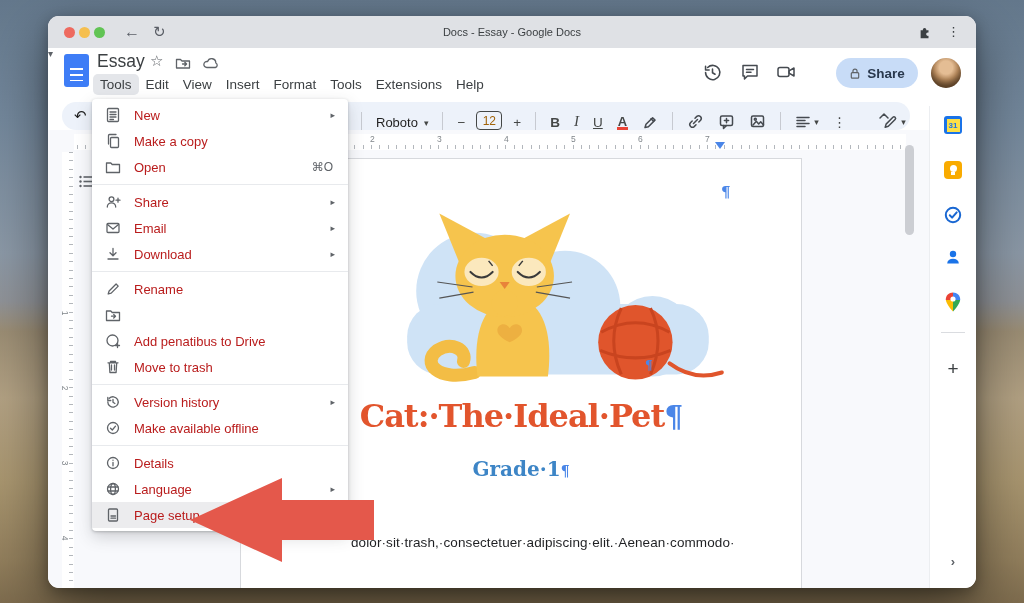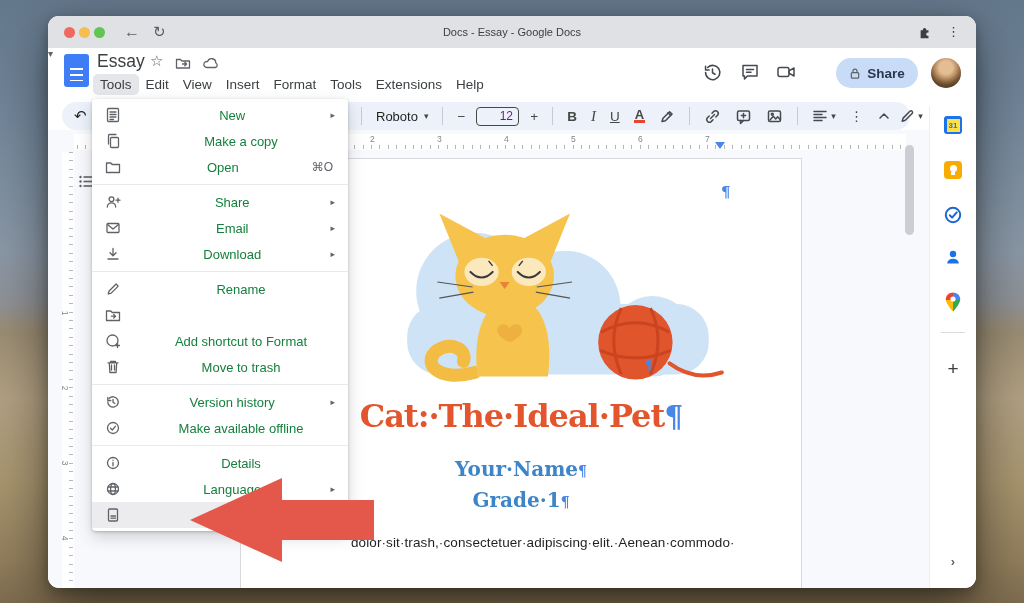--- a/index.html
+++ b/index.html
@@ -32,27 +32,27 @@
   .hdr-ic{position:absolute;top:14px;color:#454a50;}
   .hd-hist{left:654px;} .hd-comm{left:692px;} .hd-video{left:728px;} .hd-caret{left:752px;top:18px;font-size:10px;color:#5f6368;}
   .share{position:absolute;left:788px;top:10px;width:82px;height:30px;border-radius:16px;background:#c8dcf7;
     display:flex;align-items:center;justify-content:center;gap:6px;color:#29384d;font-size:13.5px;font-weight:bold;}
   .avatar{position:absolute;left:883px;top:10px;width:30px;height:30px;border-radius:50%;
     background:radial-gradient(circle at 50% 32%,#e4bd94 0 26%,#b98c5f 48%,#7c5a3a 72%,#5d452e 100%);
     box-shadow:inset 0 -6px 6px rgba(40,25,10,.35);}
   
   .tbar{position:absolute;left:14px;top:86px;right:66px;height:28px;background:#edf2fa;border-radius:14px;}
   .undo{position:absolute;left:12px;top:0;height:28px;line-height:28px;font-size:15px;color:#1f1f1f;}
-  .tb-main{position:absolute;left:292px;top:0;height:28px;display:flex;align-items:center;gap:0;color:#444746;}
+  .tb-main{position:absolute;left:292px;top:0;height:28px;display:flex;align-items:flex-end;gap:0;color:#444746;}
   .tsep{width:1px;height:18px;background:#c7cad1;margin:0 7px;}
   .tbi{padding:0 7px;font-size:13.5px;display:flex;align-items:center;}
   .fontname{font-size:13px;color:#1f1f1f;padding-right:3px;}
   .caret{font-size:9px;color:#444746;padding-left:3px;}
   .szbox{width:24px;height:17px;border:1.5px solid #444746;border-radius:4px;font-size:12px;
-    display:flex;align-items:center;justify-content:center;color:#701a75;margin:0 4px;padding-left:17px;}
+    display:flex;align-items:center;justify-content:center;color:#a16207;margin:0 4px;}
   .bold{font-weight:bold;} .ital{font-style:italic;font-family:"Liberation Serif",serif;font-size:15px;}
   .unders{text-decoration:underline;}
   .tcolor{font-weight:bold;font-size:13px;line-height:11px;border-bottom:3px solid #ea4335;padding:0 1px;}
   .tb-right{position:absolute;right:12px;top:0;height:28px;display:flex;align-items:center;}
   
   .docarea{position:absolute;left:0;top:114px;right:46px;bottom:0;background:#f8f9fc;
     border-bottom-left-radius:11px;overflow:hidden;}
   .rulerh{position:absolute;left:26px;top:4px;width:832px;height:16px;background:#fff;}
   .rulerh .ticks{position:absolute;left:3px;right:0;bottom:1px;height:4px;
     background:repeating-linear-gradient(90deg,#b3b7bc 0 1px,transparent 1px 8.4px);}
@@ -91,21 +91,21 @@
   .keep-ic .stem{position:absolute;left:7px;top:10.5px;width:4px;height:3px;background:#fff;}
   .raildiv{position:absolute;left:11px;width:24px;height:1px;background:#dadce0;}
   .plus{font-size:19px;color:#3c4043;}
   .railchev{position:absolute;left:50%;transform:translateX(-50%);top:448px;font-size:13px;color:#5f6368;font-weight:bold;}
   
   .fmenu{position:absolute;left:44px;top:83px;width:256px;background:#fff;z-index:40;
     border-radius:4px;padding:3px 0;box-shadow:0 1px 3px rgba(60,64,67,.3),0 6px 16px rgba(60,64,67,.22);}
   .mi{height:26px;display:flex;align-items:center;padding:0 0 0 13px;}
   .mi.hl{background:#ececee;}
   .mi .ic{width:16px;height:16px;margin-right:13px;flex:none;}
-  .mi .lbl{flex:1;font-size:13px;color:#15803d;white-space:nowrap;text-align:center;}
+  .mi .lbl{flex:1;font-size:13px;color:#b91c1c;white-space:nowrap;}
   .mi .sc{font-size:12px;color:#5f6368;padding-right:15px;}
   .mi .sub{font-size:9px;color:#5f6368;padding-right:13px;}
   .msep{height:1px;background:#e8eaed;margin:4px 0;}
   .icsvg *{stroke:#5f6368;stroke-width:1.3;fill:none;stroke-linecap:round;stroke-linejoin:round;}
   .darksvg *{stroke:#454a50;stroke-width:1.5;fill:none;stroke-linecap:round;stroke-linejoin:round;}
   
   .redarrow{position:absolute;left:142px;top:462px;z-index:60;}
 </style>
 </head>
 <body>
@@ -307,21 +307,20 @@
         <circle cx="125" cy="117" r="13" fill="#f6c44d"></circle>
         <path d="M130 142 c4-7 14-4 12 4 c-2 6-12 10-12 10 c0 0-10-4-12-10 c-2-8 8-11 12-4 z" fill="#edb041"></path>
         <circle cx="255" cy="156" r="37" fill="#e0552c"></circle>
         <path d="M221 146 q34 -19 68 0 M220 164 q35 15 70 0 M241 122 q-15 32 0 66 M270 122 q15 32 0 66" stroke="#c9441f" stroke-width="3" fill="none"></path>
         <path d="M289 177 q24 18 52 9" stroke="#e0552c" stroke-width="4" fill="none" stroke-linecap="round"></path>
       </svg>
       <span class="pilcrow p-yarn">¶</span>
 
       <div class="doctitle"><span>Cat:·The·Ideal·Pet</span><span class="pilcrow">¶</span></div>
       <div class="byline">
-        <div><span>Your·Name</span><span class="pilcrow">¶</span></div>
         <div><span>Grade·1</span><span class="pilcrow">¶</span></div>
       </div>
       <div class="bodytext">
         <div>dolor·sit·trash,·consectetuer·adipiscing·elit.·Aenean·commodo·</div>
       </div>
     </div>
     <div class="scrollthumb"></div>
   </div>
 
   <div class="rail">
@@ -425,21 +424,21 @@
       <span class="ic"><svg class="icsvg" width="16" height="16" viewBox="0 0 16 16">
               <path d="M1.5 4h4.3l1.4 1.5h7.3v8h-13z"></path>
               <path d="M6.5 9.2h4M8.7 7.4l1.8 1.8-1.8 1.8"></path>
             </svg></span>
     </div>
     <div class="mi">
       <span class="ic"><svg class="icsvg" width="16" height="16" viewBox="0 0 16 16">
               <circle cx="7.5" cy="7.5" r="5.5"></circle>
               <path d="M12.5 10.5v4M10.5 12.5h4"></path>
             </svg></span>
-      <span class="lbl">Add shortcut to Format</span>
+      <span class="lbl">Add penatibus to Drive</span>
     </div>
     <div class="mi">
       <span class="ic"><svg class="icsvg" width="16" height="16" viewBox="0 0 16 16">
               <path d="M5.5 3.8V2.5h5v1.3M3 3.8h10M4.3 3.8l.6 9.7h6.2l.6-9.7M6.5 6v5M9.5 6v5"></path>
             </svg></span>
       <span class="lbl">Move to trash</span>
     </div>
     <div class="msep"></div>
     <div class="mi">
       <span class="ic"><svg class="icsvg" width="16" height="16" viewBox="0 0 16 16">

